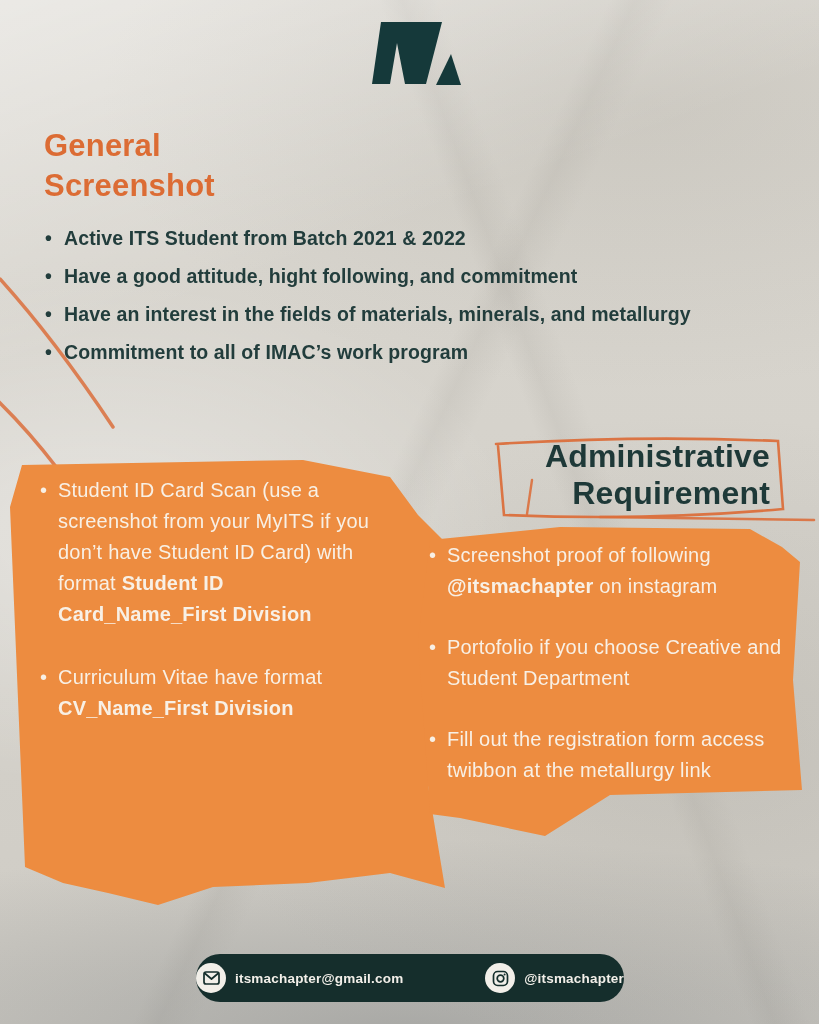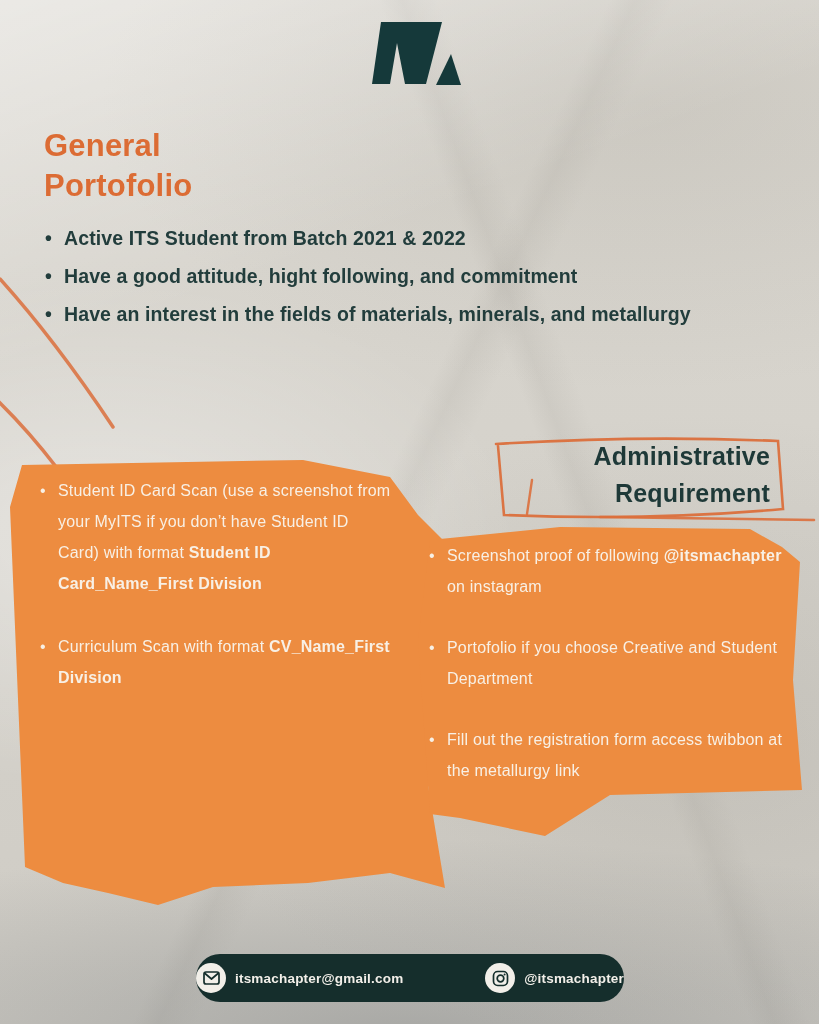--- a/index.html
+++ b/index.html
@@ -24,36 +24,36 @@
     font-size:31px;line-height:40px;font-weight:700;color:#dc6c34;letter-spacing:.2px;
   }
   .gen-list{left:44px;top:227px;width:660px;display:flex;flex-direction:column;gap:16px;justify-content:center;}
   .gen-item{
     position:relative;padding-left:20px;font-size:19.5px;line-height:22px;
     font-weight:600;color:#223d3c;letter-spacing:.1px;
   }
   .gen-item::before{content:"•";position:absolute;left:1px;top:0;color:#223d3c;}
   .admin-title{
     left:490px;top:438px;width:280px;text-align:right;padding-right:6px;
-    font-size:25px;line-height:37px;font-weight:700;color:#1e3938;letter-spacing:.2px;
+    font-size:32px;line-height:37px;font-weight:700;color:#1e3938;letter-spacing:.2px;
   }
   
   .blob{background:#ed8c40;color:#f8f0e5;}
   .blob-left{
     left:8px;top:455px;width:440px;height:455px;
     clip-path:polygon(14px 10px,295px 5px,382px 22px,410px 60px,438px 88px,428px 170px,440px 260px,420px 330px,437px 433px,382px 418px,300px 428px,205px 432px,150px 450px,100px 438px,55px 428px,17px 412px,2px 52px);
     padding:20px 56px 0 32px;box-sizing:border-box;
   }
   .blob-right{
     left:415px;top:518px;width:404px;height:320px;
     clip-path:polygon(15px 22px,145px 9px,335px 11px,367px 29px,385px 44px,378px 162px,387px 272px,195px 277px,130px 318px,45px 300px,15px 296px,3px 122px);
     padding:22px 26px 0 14px;box-sizing:border-box;
   }
   .b-item{
-    position:relative;padding-left:18px;font-size:16px;line-height:31px;
+    position:relative;padding-left:18px;font-size:20px;line-height:31px;
     font-weight:500;letter-spacing:.2px;
   }
   .b-item::before{content:"•";position:absolute;left:0;top:0;}
   .blob-left .b-item{margin-bottom:32px;}
   .blob-right .b-item{margin-bottom:30px;}
   .b-item strong{font-weight:700;}
   
   .footer-pill{
     left:196px;top:954px;width:428px;height:48px;border-radius:24px;background:#152e2c;
     display:flex;align-items:center;justify-content:space-between;gap:34px;
@@ -72,41 +72,42 @@
   <svg class="abs" style="left:372px;top:22px;" width="92" height="66" viewBox="0 0 92 66">
     <polygon points="9,0 70,0 54,62 33,62 25,21 18,62 0,62" fill="#15393a"></polygon>
     <polygon points="79,32 89,63 64,63" fill="#15393a"></polygon>
   </svg>
 
   <svg class="abs" style="left:0;top:0;" width="819" height="1024" viewBox="0 0 819 1024" pointer-events="none">
     <path d="M0,279 Q55,340 113,427" stroke="#db6f3c" stroke-width="3.5" fill="none" stroke-linecap="round" opacity="0.85"></path>
     <path d="M-4,399 Q28,430 57,468" stroke="#db6f3c" stroke-width="3.5" fill="none" stroke-linecap="round" opacity="0.85"></path>
   </svg>
 
-  <div class="abs gen-title">General Portofolio</div>
+  <div class="abs gen-title">General Screenshot</div>
 
   <div class="abs gen-list">
     <div class="gen-item">Active ITS Student from Batch 2021 &amp; 2022</div>
     <div class="gen-item">Have a good attitude, hight following, and commitment</div>
     <div class="gen-item">Have an interest in the fields of materials, minerals, and metallurgy</div>
+    <div class="gen-item">Commitment to all of IMAC’s work program</div>
   </div>
 
   <svg class="abs" style="left:480px;top:430px;" width="339" height="100" viewBox="0 0 339 100">
     <path d="M16,14 Q160,5 298,11 L303,79 Q170,91 24,85 L18,16" stroke="#db6f3c" stroke-width="2.6" fill="none" stroke-linecap="round" opacity="0.95"></path>
     <path d="M52,50 L47,84" stroke="#db6f3c" stroke-width="2.4" fill="none" stroke-linecap="round" opacity="0.9"></path>
     <path d="M120,87 L334,90" stroke="#db6f3c" stroke-width="2.6" fill="none" stroke-linecap="round" opacity="0.9"></path>
   </svg>
   <div class="abs admin-title">Administrative Requirement</div>
 
   <div class="abs blob blob-left">
     <div class="b-item">
       <span>Student ID Card Scan (use a screenshot from your MyITS if you don’t have Student ID Card) with format </span><strong>Student ID Card_Name_First Division</strong>
     </div>
     <div class="b-item">
-      <span>Curriculum Scan with format </span><strong>CV_Name_First Division</strong>
+      <span>Curriculum Vitae have format </span><strong>CV_Name_First Division</strong>
     </div>
   </div>
 
   <div class="abs blob blob-right">
     <div class="b-item">
       <span>Screenshot proof of following </span><strong>@itsmachapter</strong><span> on instagram</span>
     </div>
     <div class="b-item">
       <span>Portofolio if you choose Creative and Student Department</span>
     </div>

